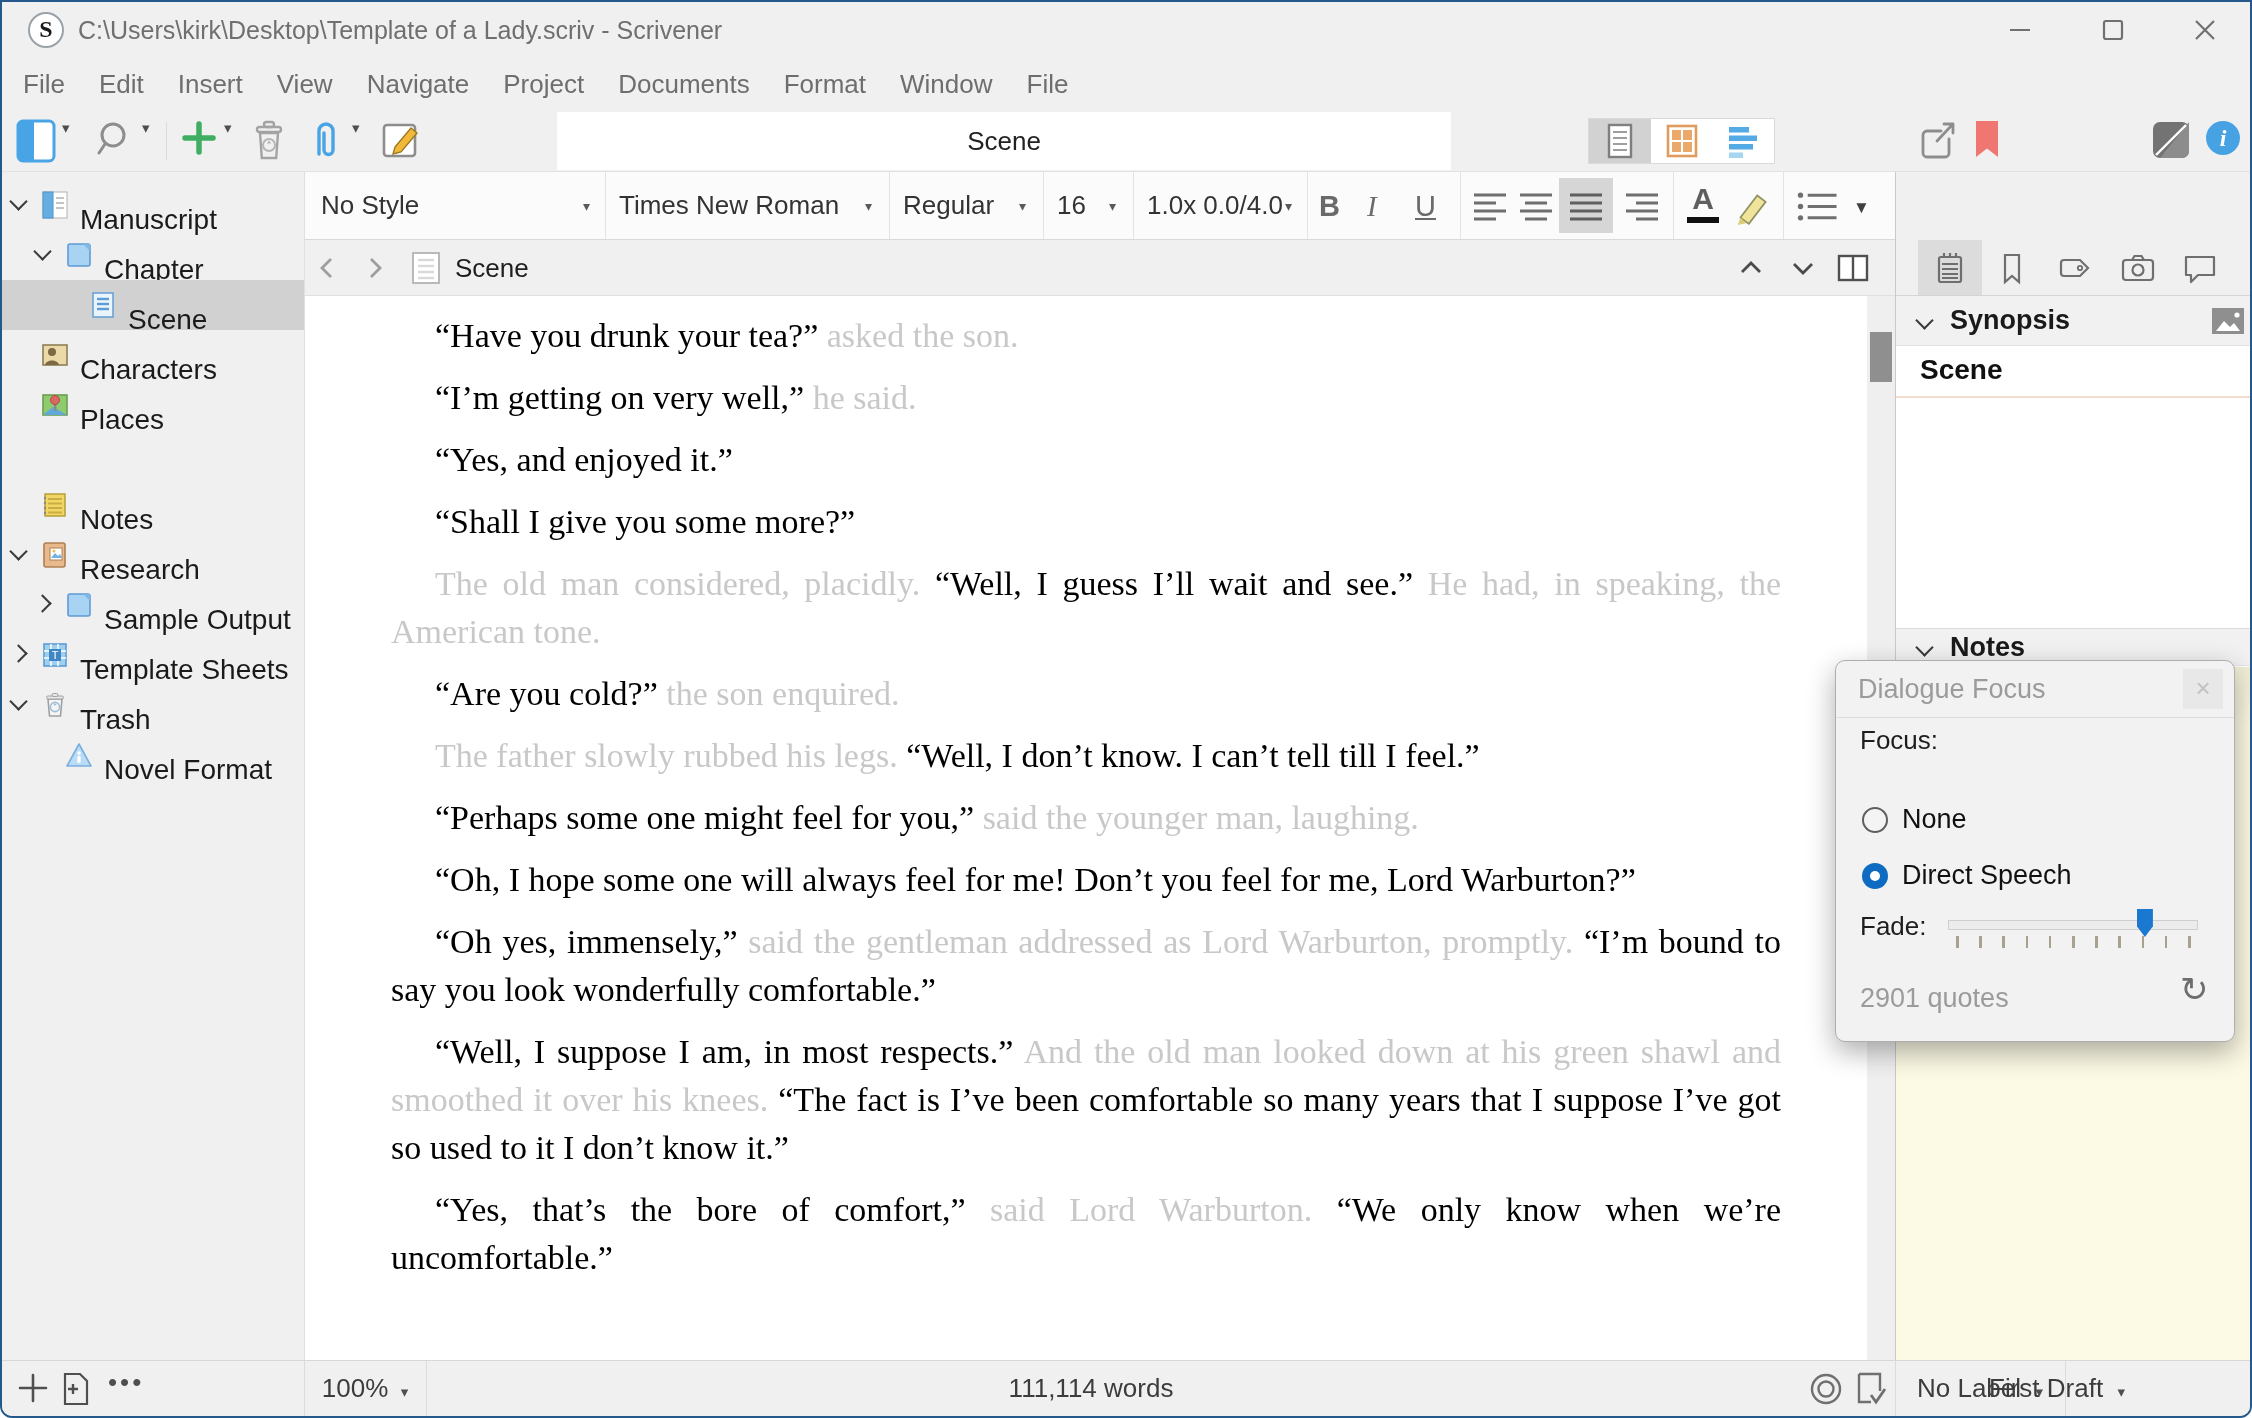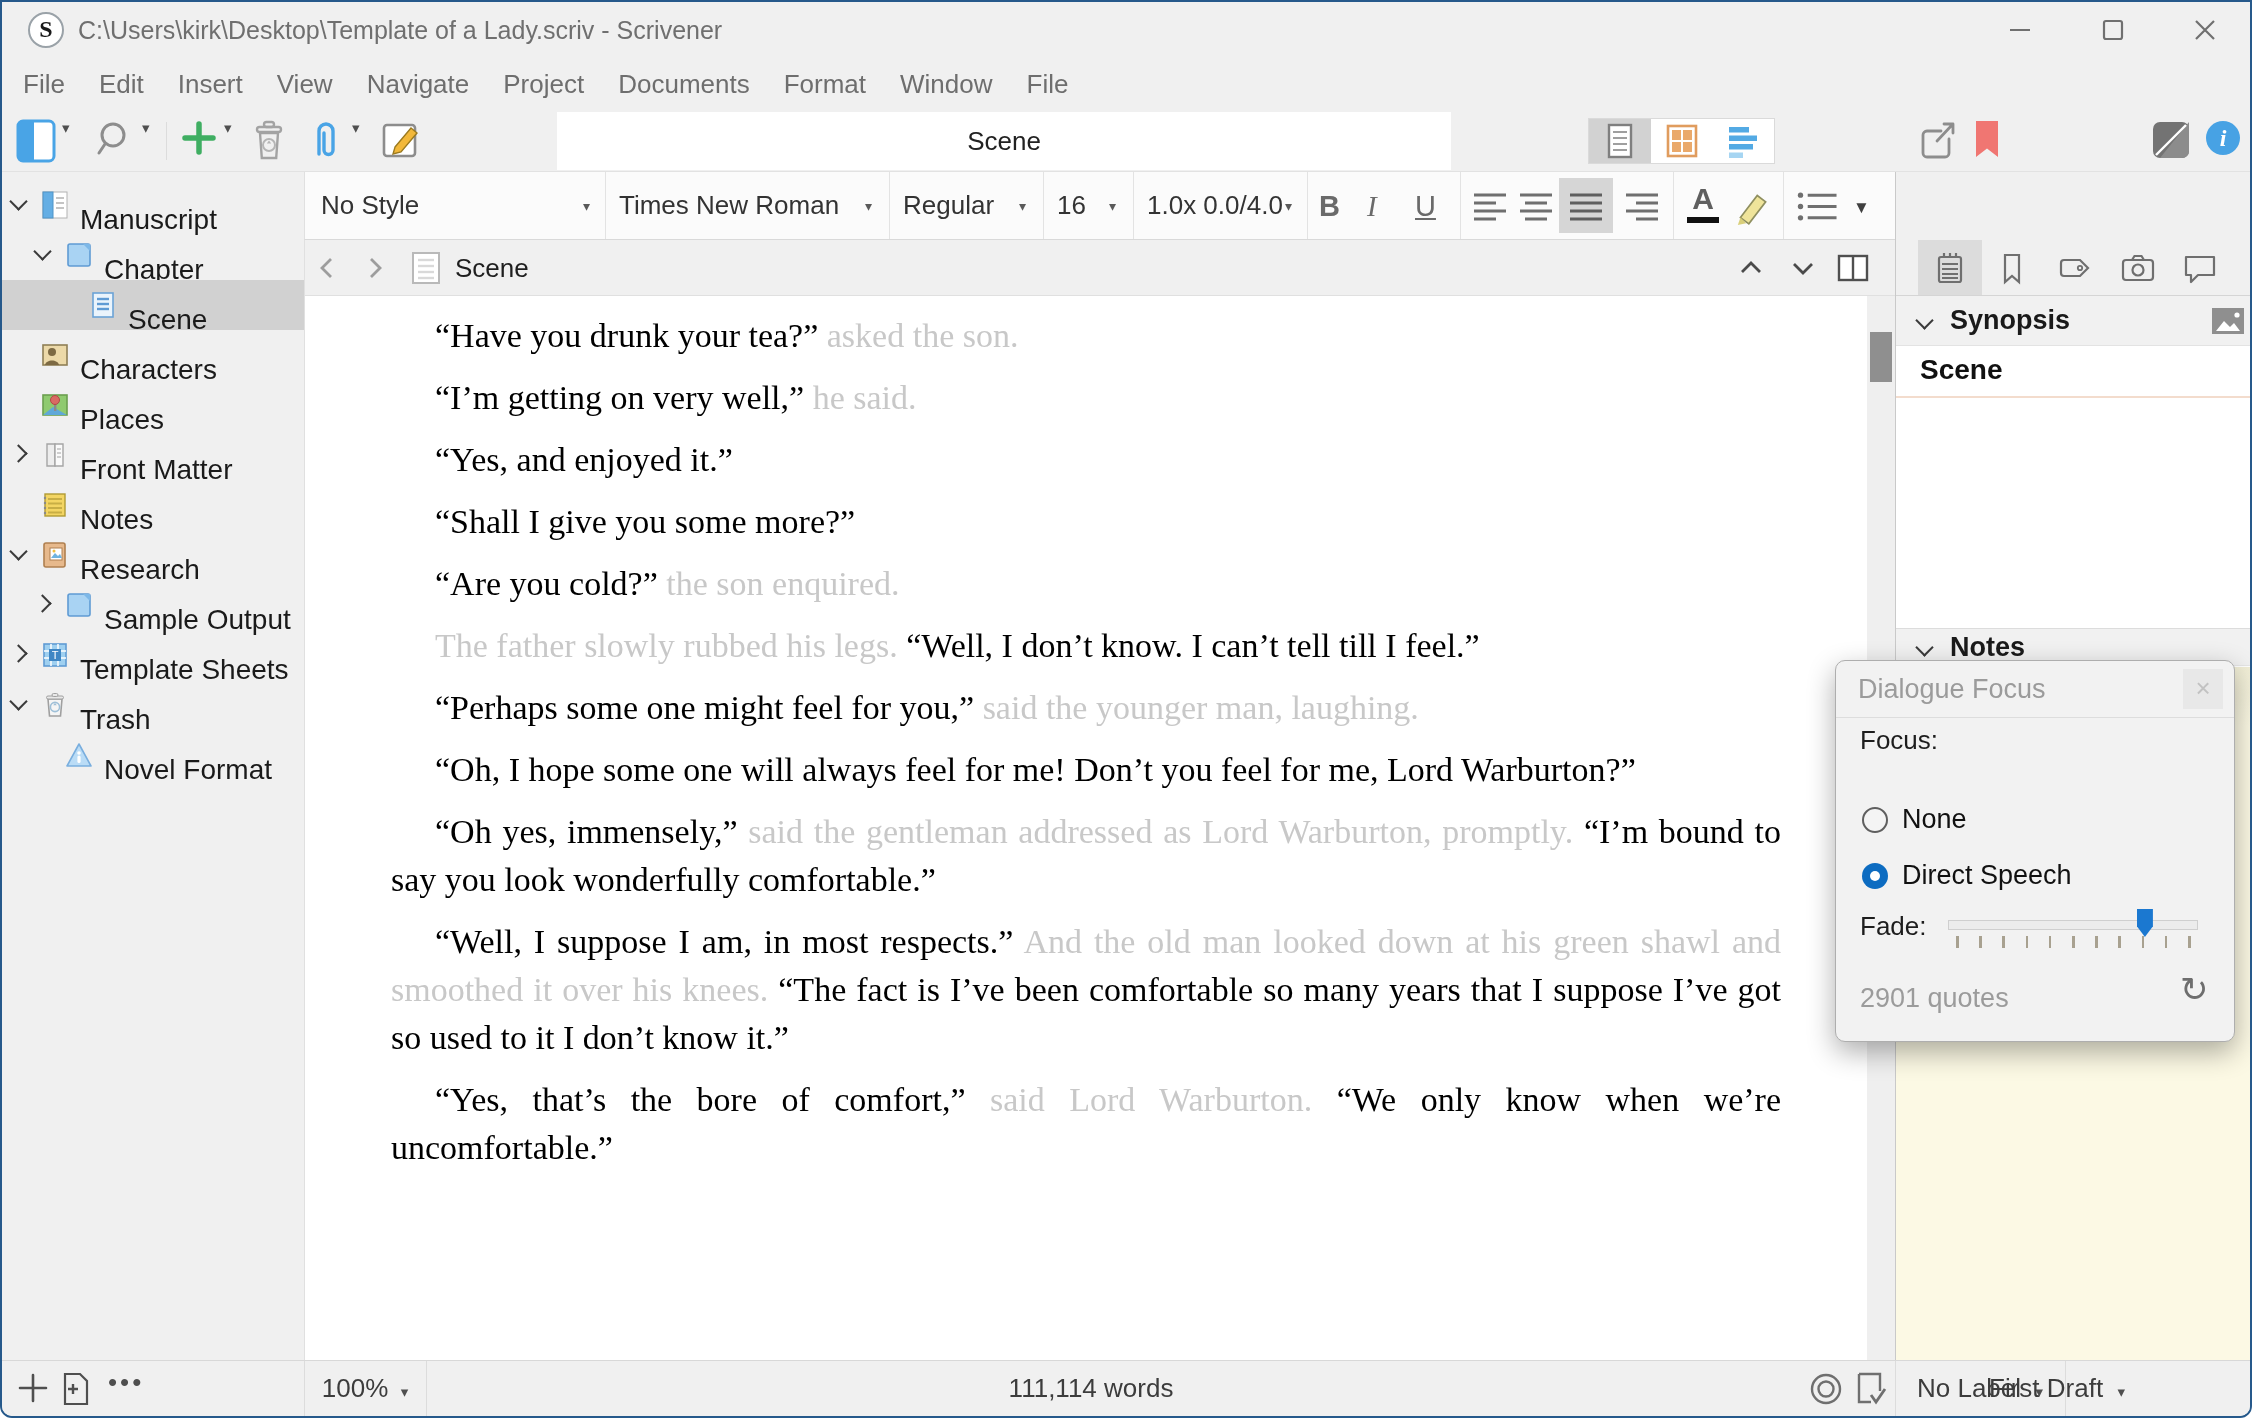--- a/index.html
+++ b/index.html
@@ -287,35 +287,20 @@
       <div class="brow" style="top: 208px;">
         <span class="bicon" style="left:38px">
           <svg width="30" height="30" viewBox="0 0 30 30">
             <rect x="3" y="5" width="24" height="20" fill="#8fca6f" stroke="#6b9f4f" stroke-width="1.6"></rect>
             <path d="M3 25 l10 -8 14 8 z" fill="#5fa8d8"></path>
             <rect x="14" y="12" width="2.4" height="9" fill="#8a8a8a"></rect>
             <circle cx="15" cy="10" r="4.5" fill="#d96a63" stroke="#b04a45"></circle>
           </svg>
         </span>
         <span class="blabel" style="left:78px">Places</span>
-      </div>
-      <div class="brow" style="top: 258px;">
-        <span class="chev right" style="left:10px"></span>
-        <span class="bicon" style="left:38px">
-          <svg width="30" height="30" viewBox="0 0 30 30">
-            <path d="M7 4 h8 v22 h-8 z" fill="#ededed" stroke="#a5a5a5" stroke-width="1.4"></path>
-            <path d="M15 4 h8 v22 h-8 z" fill="#fafafa" stroke="#a5a5a5" stroke-width="1.4"></path>
-            <g stroke="#bbb" stroke-width="1.4">
-              <line x1="17" y1="9" x2="21" y2="9"></line>
-              <line x1="17" y1="13" x2="21" y2="13"></line>
-              <line x1="17" y1="17" x2="21" y2="17"></line>
-            </g>
-          </svg>
-        </span>
-        <span class="blabel" style="left:78px">Front Matter</span>
       </div>
       <div class="brow" style="top: 308px;">
         <span class="bicon" style="left:38px">
           <svg width="30" height="30" viewBox="0 0 30 30">
             <rect x="5" y="4" width="20" height="22" fill="#f3d563" stroke="#b09a34" stroke-width="1.4"></rect>
             <g stroke="#c8ae45" stroke-width="2">
               <line x1="8" y1="9" x2="22" y2="9"></line>
               <line x1="8" y1="13.5" x2="22" y2="13.5"></line>
               <line x1="8" y1="18" x2="22" y2="18"></line>
               <line x1="8" y1="22.5" x2="22" y2="22.5"></line>
@@ -524,20 +509,21 @@
         </svg>
     </div>
   </div>
 
   <div class="abs" id="editor">
     <div id="paras">
         <p><span class="dlg">“Have you drunk your tea?” </span><span class="nar">asked the son.</span></p>
         <p><span class="dlg">“I’m getting on very well,” </span><span class="nar">he said.</span></p>
         <p><span class="dlg">“Yes, and enjoyed it.”</span></p>
         <p><span class="dlg">“Shall I give you some more?”</span></p>
+        <p><span class="nar">The old man considered, placidly. </span><span class="dlg">“Well, I guess I’ll wait and see.” </span><span class="nar">He had, in speaking, the American tone.</span></p>
         <p><span class="dlg">“Are you cold?” </span><span class="nar">the son enquired.</span></p>
         <p><span class="nar">The father slowly rubbed his legs. </span><span class="dlg">“Well, I don’t know. I can’t tell till I feel.”</span></p>
         <p><span class="dlg">“Perhaps some one might feel for you,” </span><span class="nar">said the younger man, laughing.</span></p>
         <p><span class="dlg">“Oh, I hope some one will always feel for me! Don’t you feel for me, Lord Warburton?”</span></p>
         <p><span class="dlg">“Oh yes, immensely,” </span><span class="nar">said the gentleman addressed as Lord Warburton, promptly. </span><span class="dlg">“I’m bound to say you look wonderfully comfortable.”</span></p>
         <p><span class="dlg">“Well, I suppose I am, in most respects.” </span><span class="nar">And the old man looked down at his green shawl and smoothed it over his knees. </span><span class="dlg">“The fact is I’ve been comfortable so many years that I suppose I’ve got so used to it I don’t know it.”</span></p>
         <p><span class="dlg">“Yes, that’s the bore of comfort,” </span><span class="nar">said Lord Warburton. </span><span class="dlg">“We only know when we’re uncomfortable.”</span></p>
       </div>
     <div class="abs" id="vscroll">
       <div class="abs" id="vthumb"></div>

